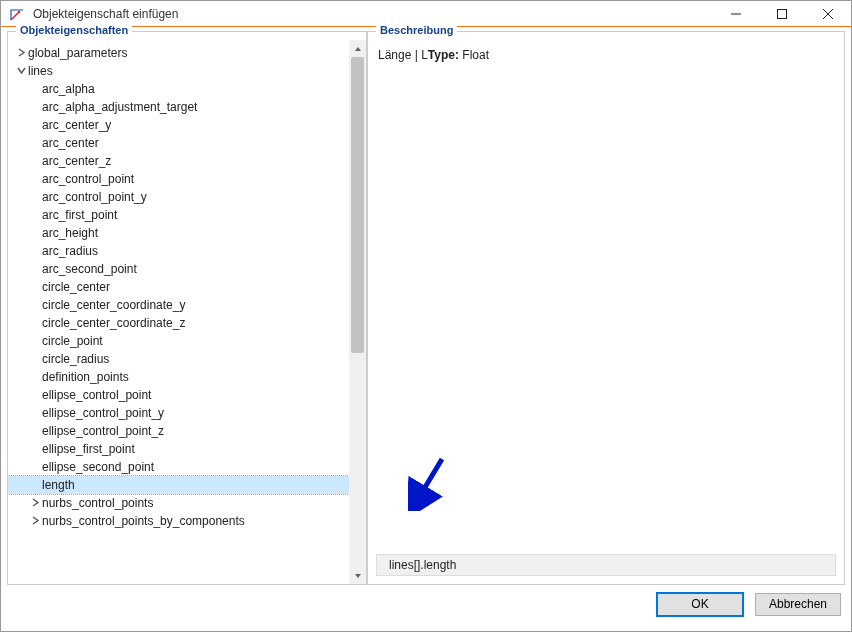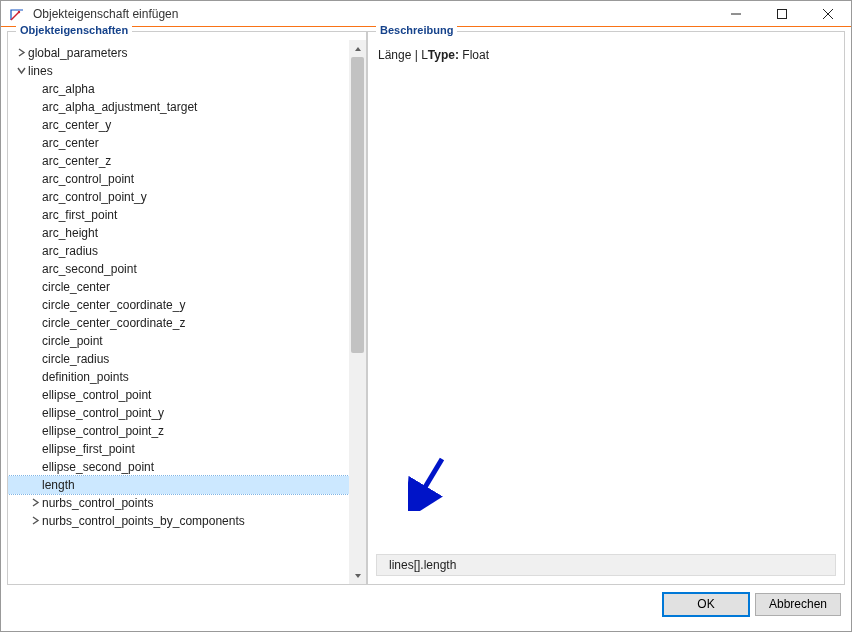--- a/index.html
+++ b/index.html
@@ -140,21 +140,21 @@
     font-size: 12px;
     color: #222;
   }
 
   
   .footer {
     height: 38px;
     display: flex;
     align-items: center;
     justify-content: flex-end;
-    gap: 6px;
+    gap: 12px;
     padding: 0 10px;
   }
   .dlg-btn {
     min-width: 86px;
     height: 23px;
     background: #e1e1e1;
     border: 1px solid #adadad;
     font-family: inherit;
     font-size: 12px;
     padding: 0 10px;

